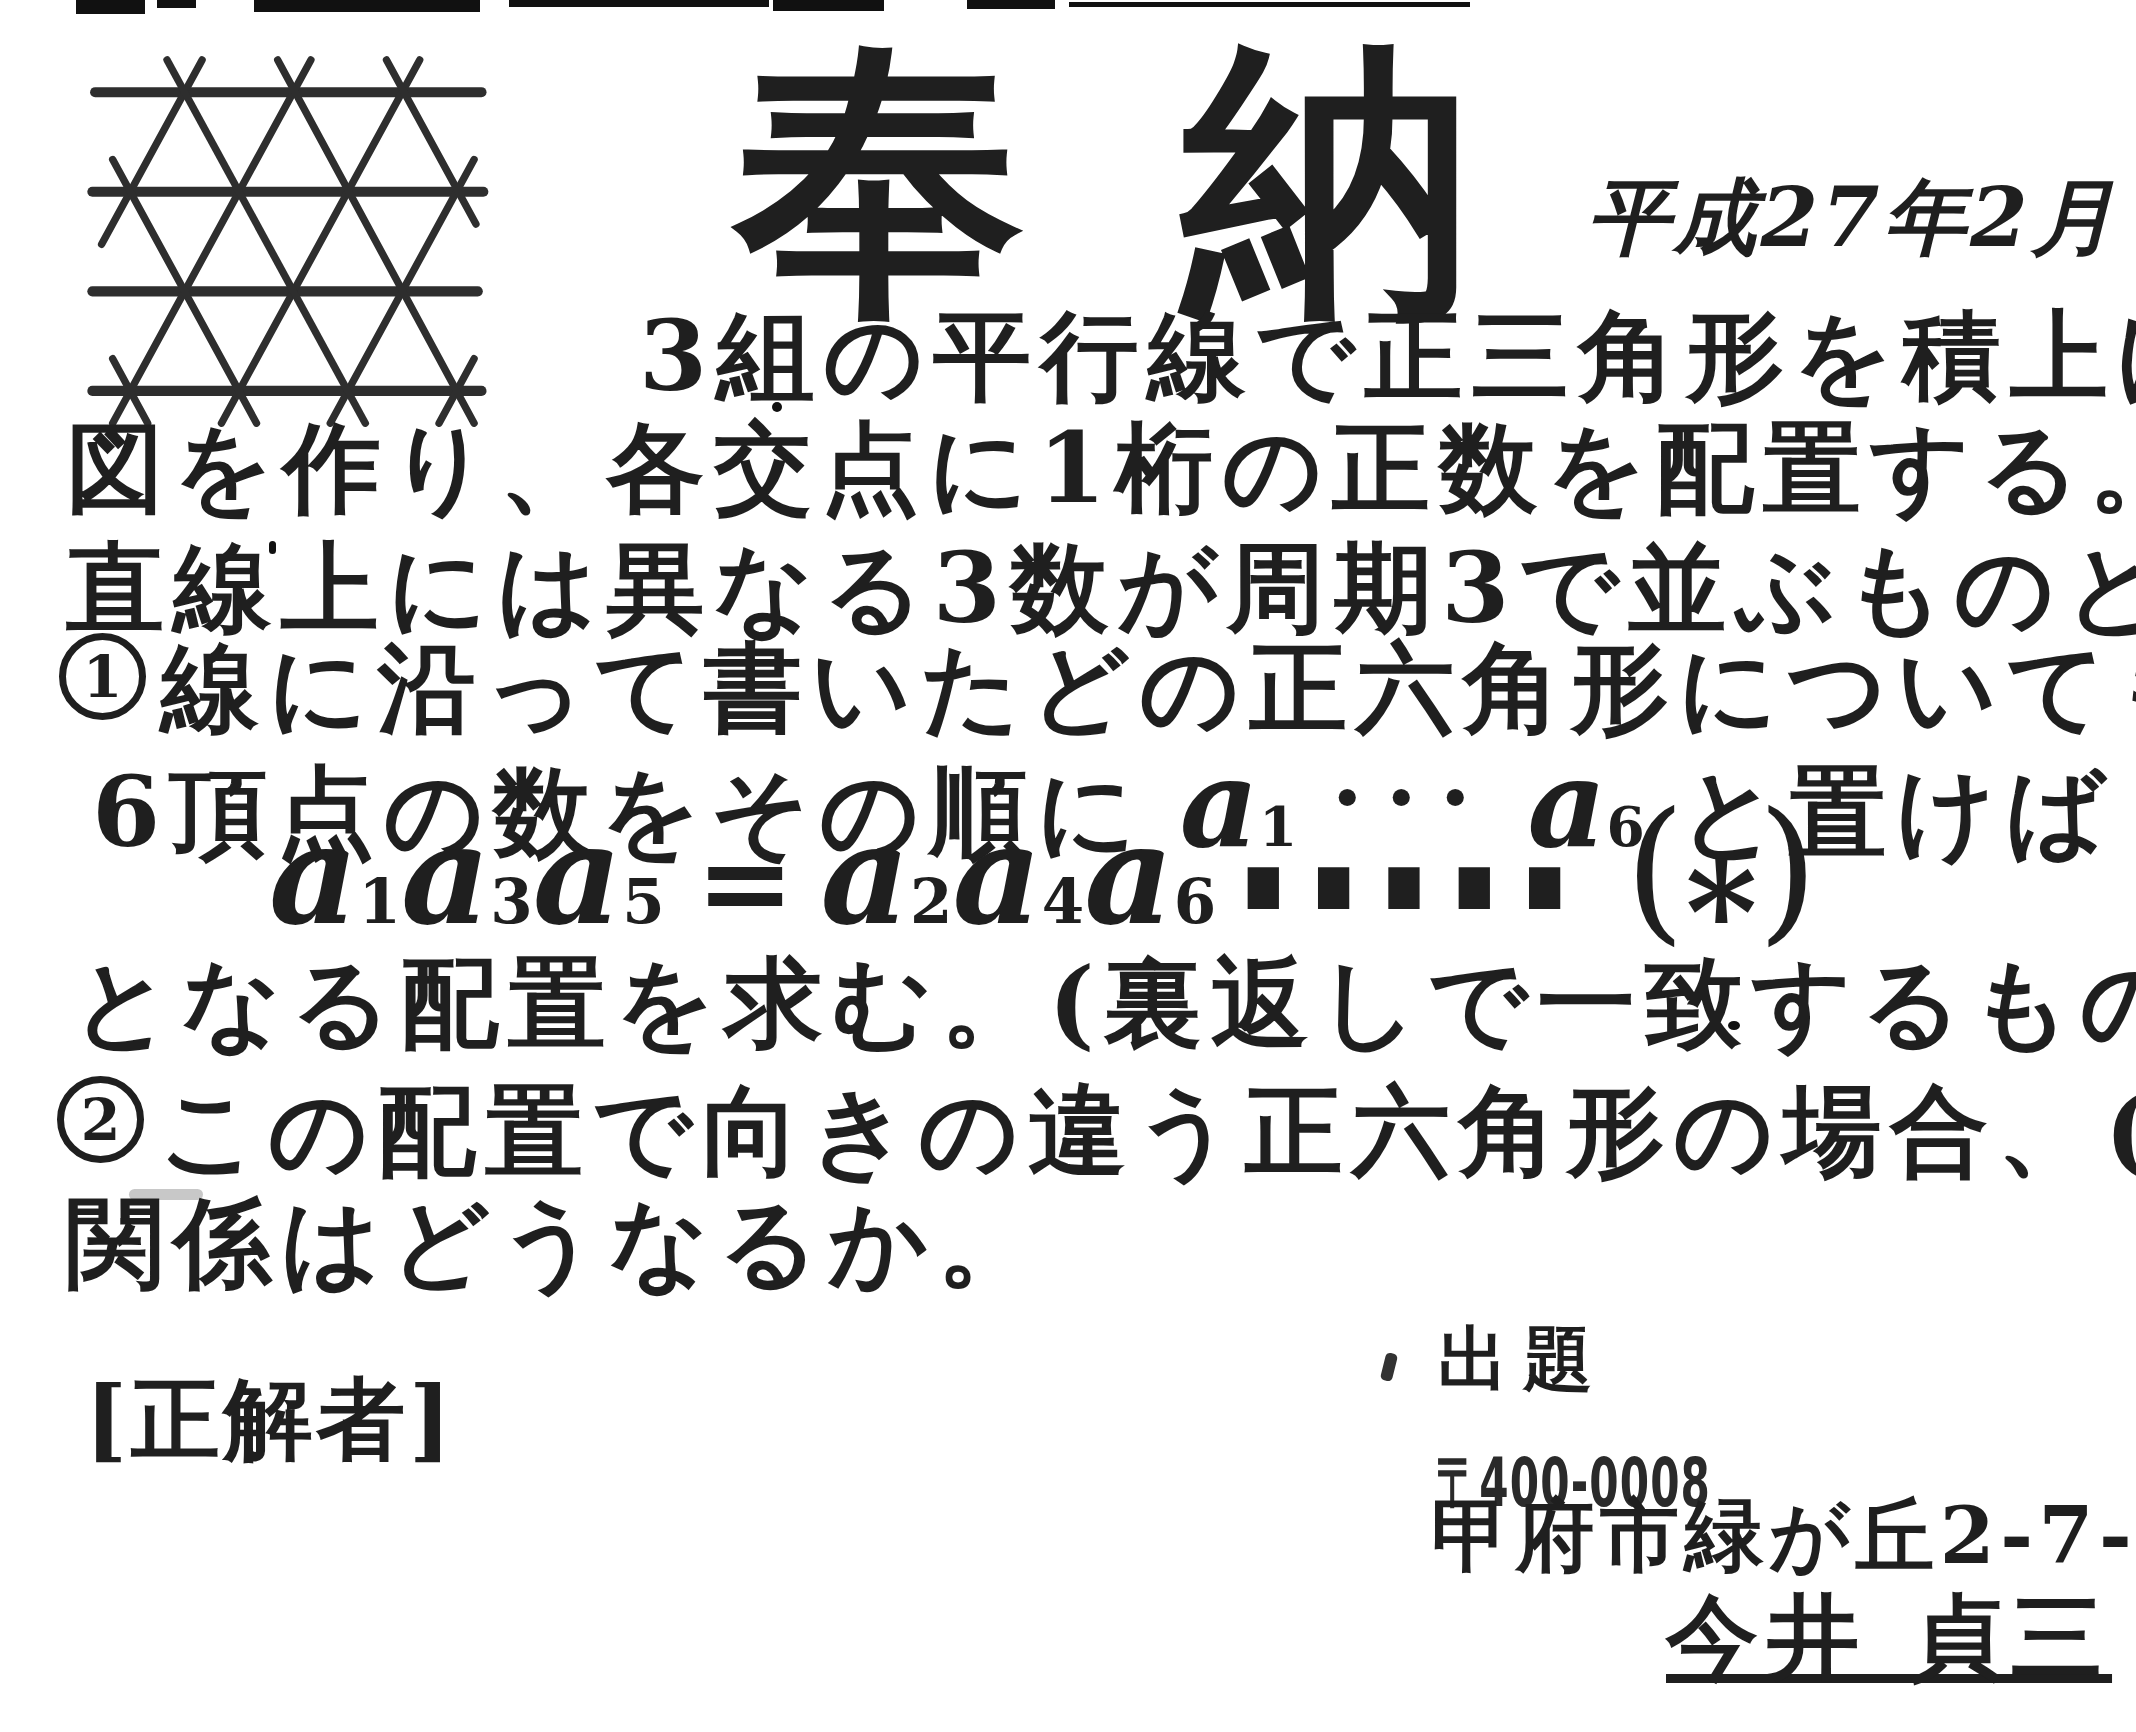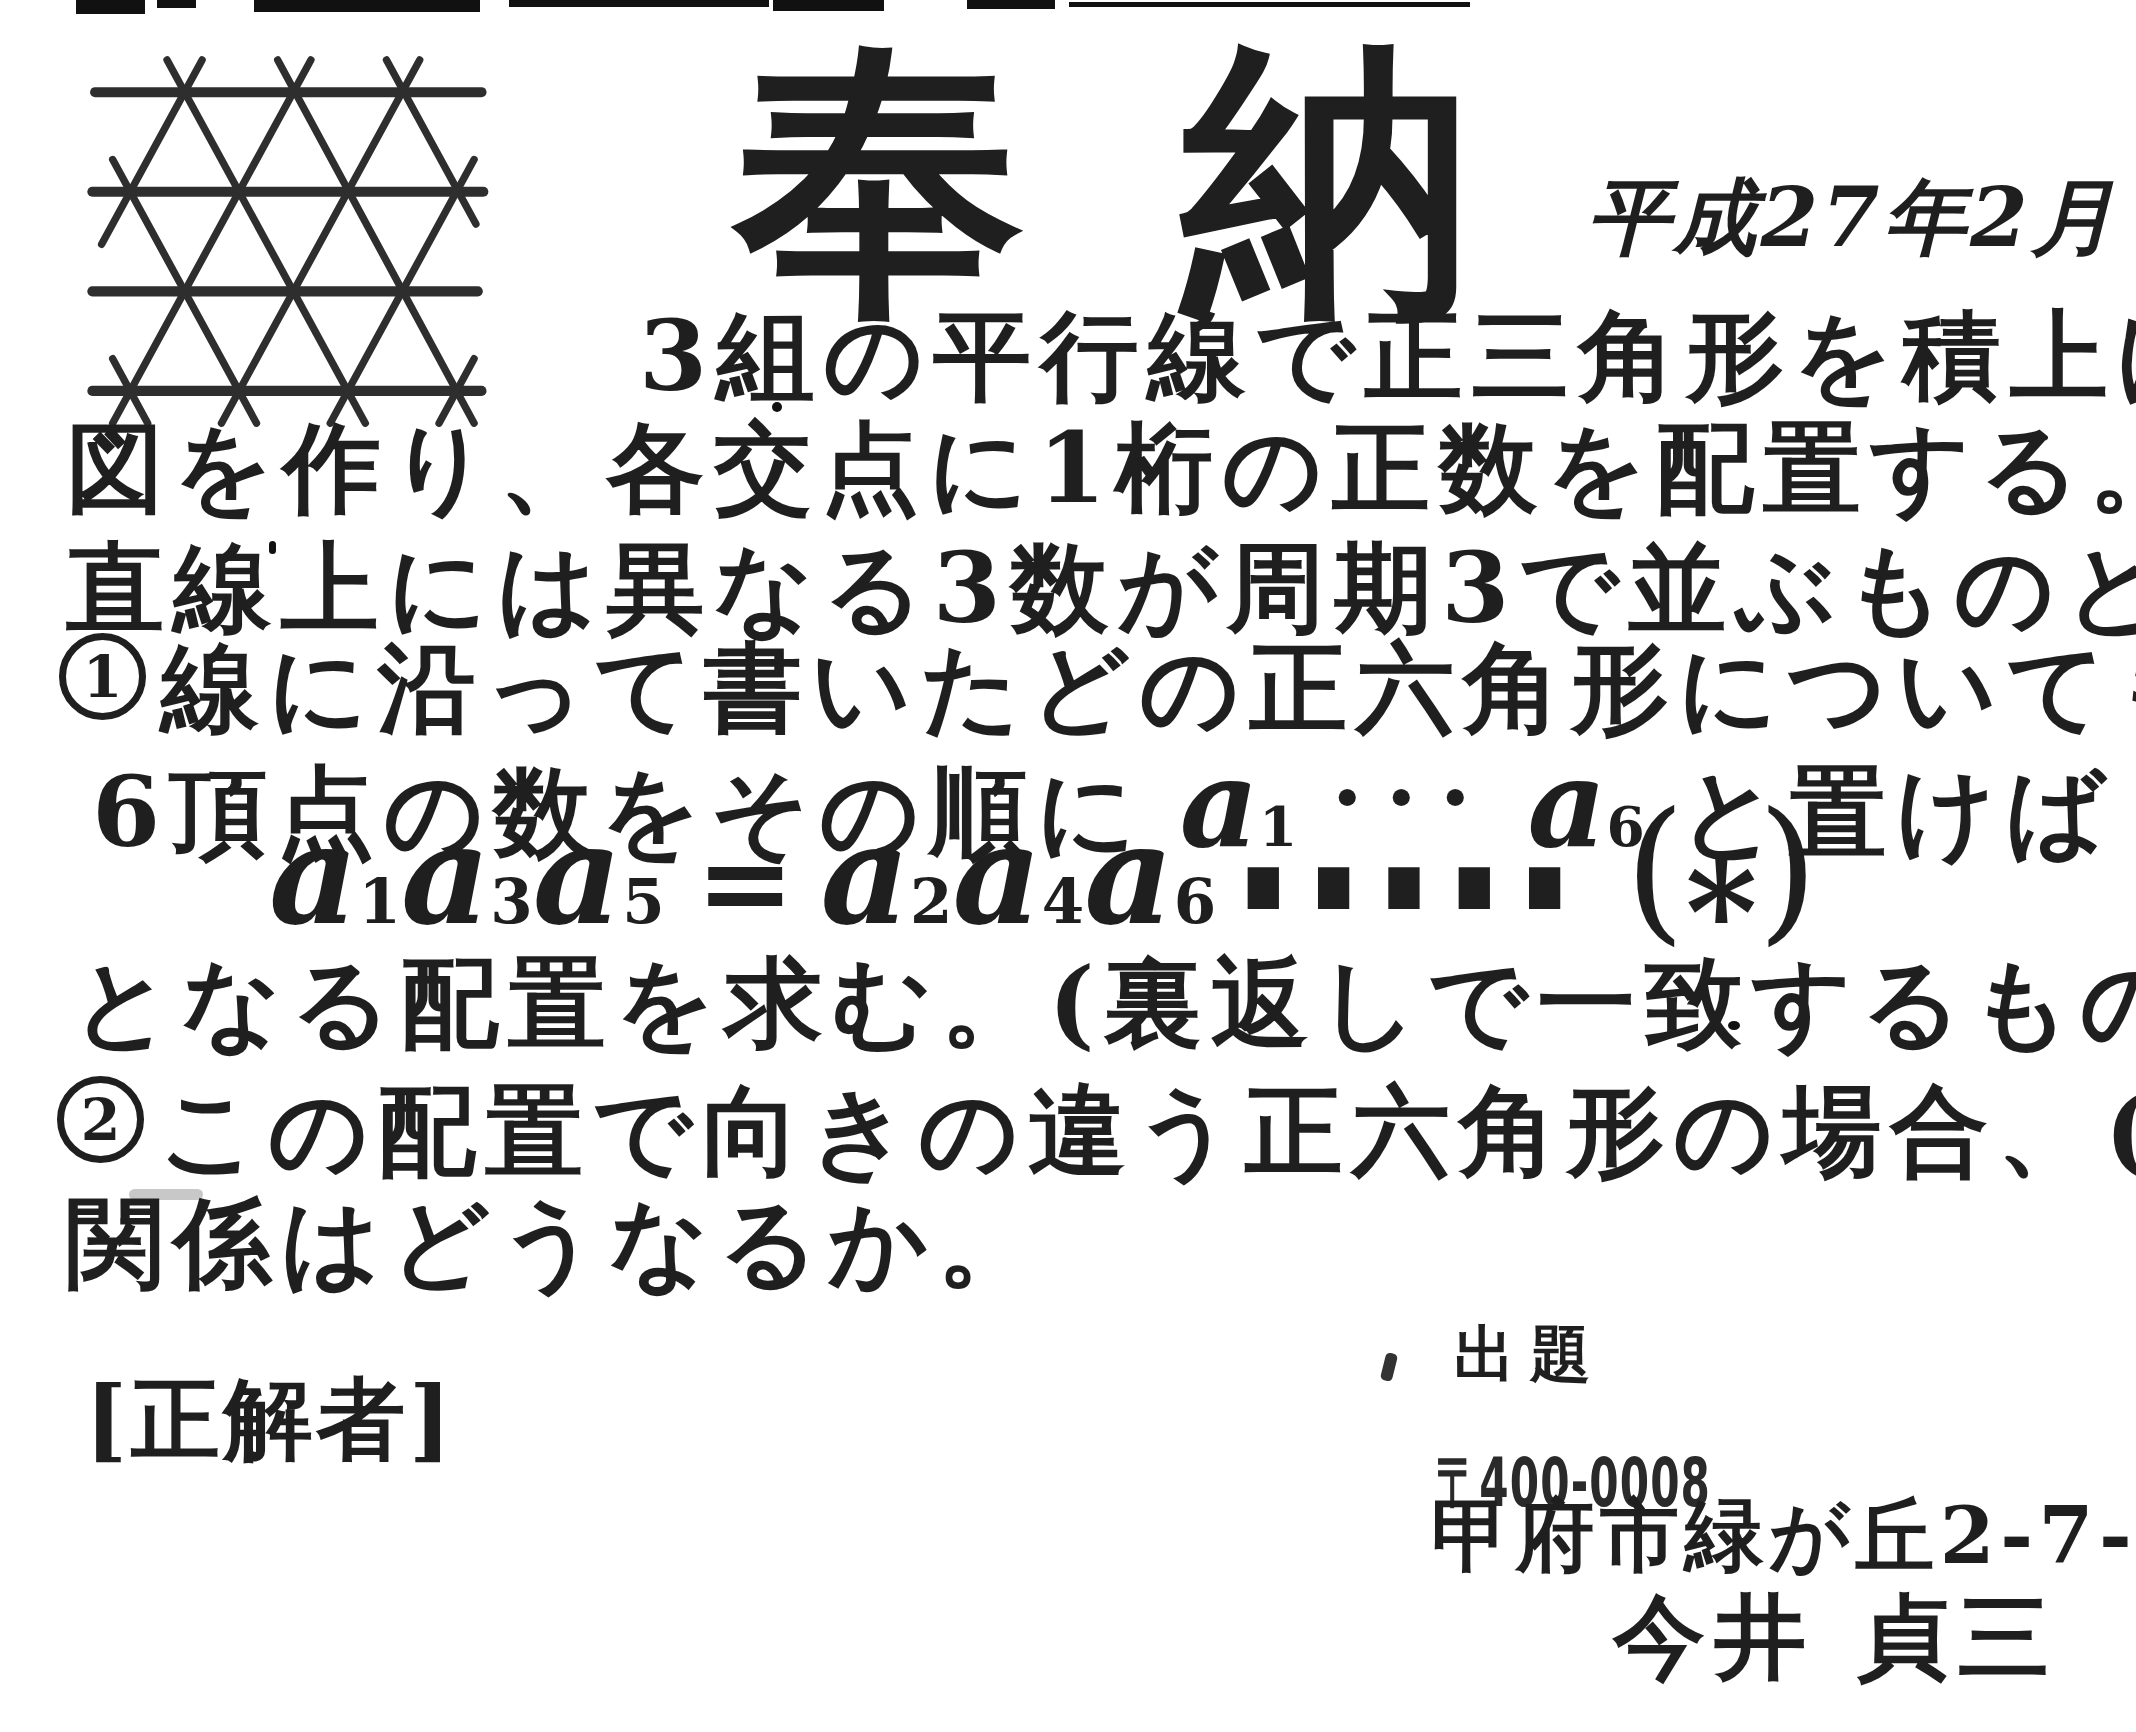--- a/index.html
+++ b/index.html
@@ -39,28 +39,28 @@
     display:inline-block;font-size:102px;font-weight:700;letter-spacing:28px;
     transform:scaleY(3.1);transform-origin:center 62%;margin-left:26px;
   }
   .fref-open,.fref-close{font-size:155px;font-weight:400;}
   .fref-open{margin-left:31px;}
   .fref-star{display:inline-block;font-size:138px;font-weight:700;transform:translateY(39px);}
   .line6{left:72px;top:952px;font-size:98px;}
   .line8{left:66px;top:1192px;font-size:98px;}
   
   .solvers{left:85px;top:1329px;font-size:89px;letter-spacing:3.7px;margin-top:43px;}
-  .poser{left:1438px;top:1322px;font-size:61px;letter-spacing:14.8px;margin-left:16px;}
+  .poser{left:1438px;top:1322px;font-size:70px;letter-spacing:14.8px;}
   .postal{
     left:1436px;top:1447px;font-size:68px;font-weight:700;letter-spacing:1.8px;
     font-family:"DejaVu Sans","Liberation Sans",sans-serif;
     transform:scaleX(0.62);transform-origin:left top;color:#2a2a2a;
   }
   .address{left:1431px;top:1495px;font-size:79px;letter-spacing:5.5px;}
-  .name{left:1613px;top:1589px;font-size:92px;letter-spacing:9.2px;}
+  .name{left:1666px;top:1589px;font-size:92px;letter-spacing:9.2px;text-decoration:underline;}
   
   .lattice{left:0;top:0;}
   .artifact{position:absolute;background:#111;}
   .round{border-radius:50%;}
 </style>
 </head>
 <body>
 
 <div class="artifact" style="left:76px;top:0;width:69px;height:14px;"></div>
 <div class="artifact" style="left:157px;top:0;width:39px;height:8.3px;"></div>

